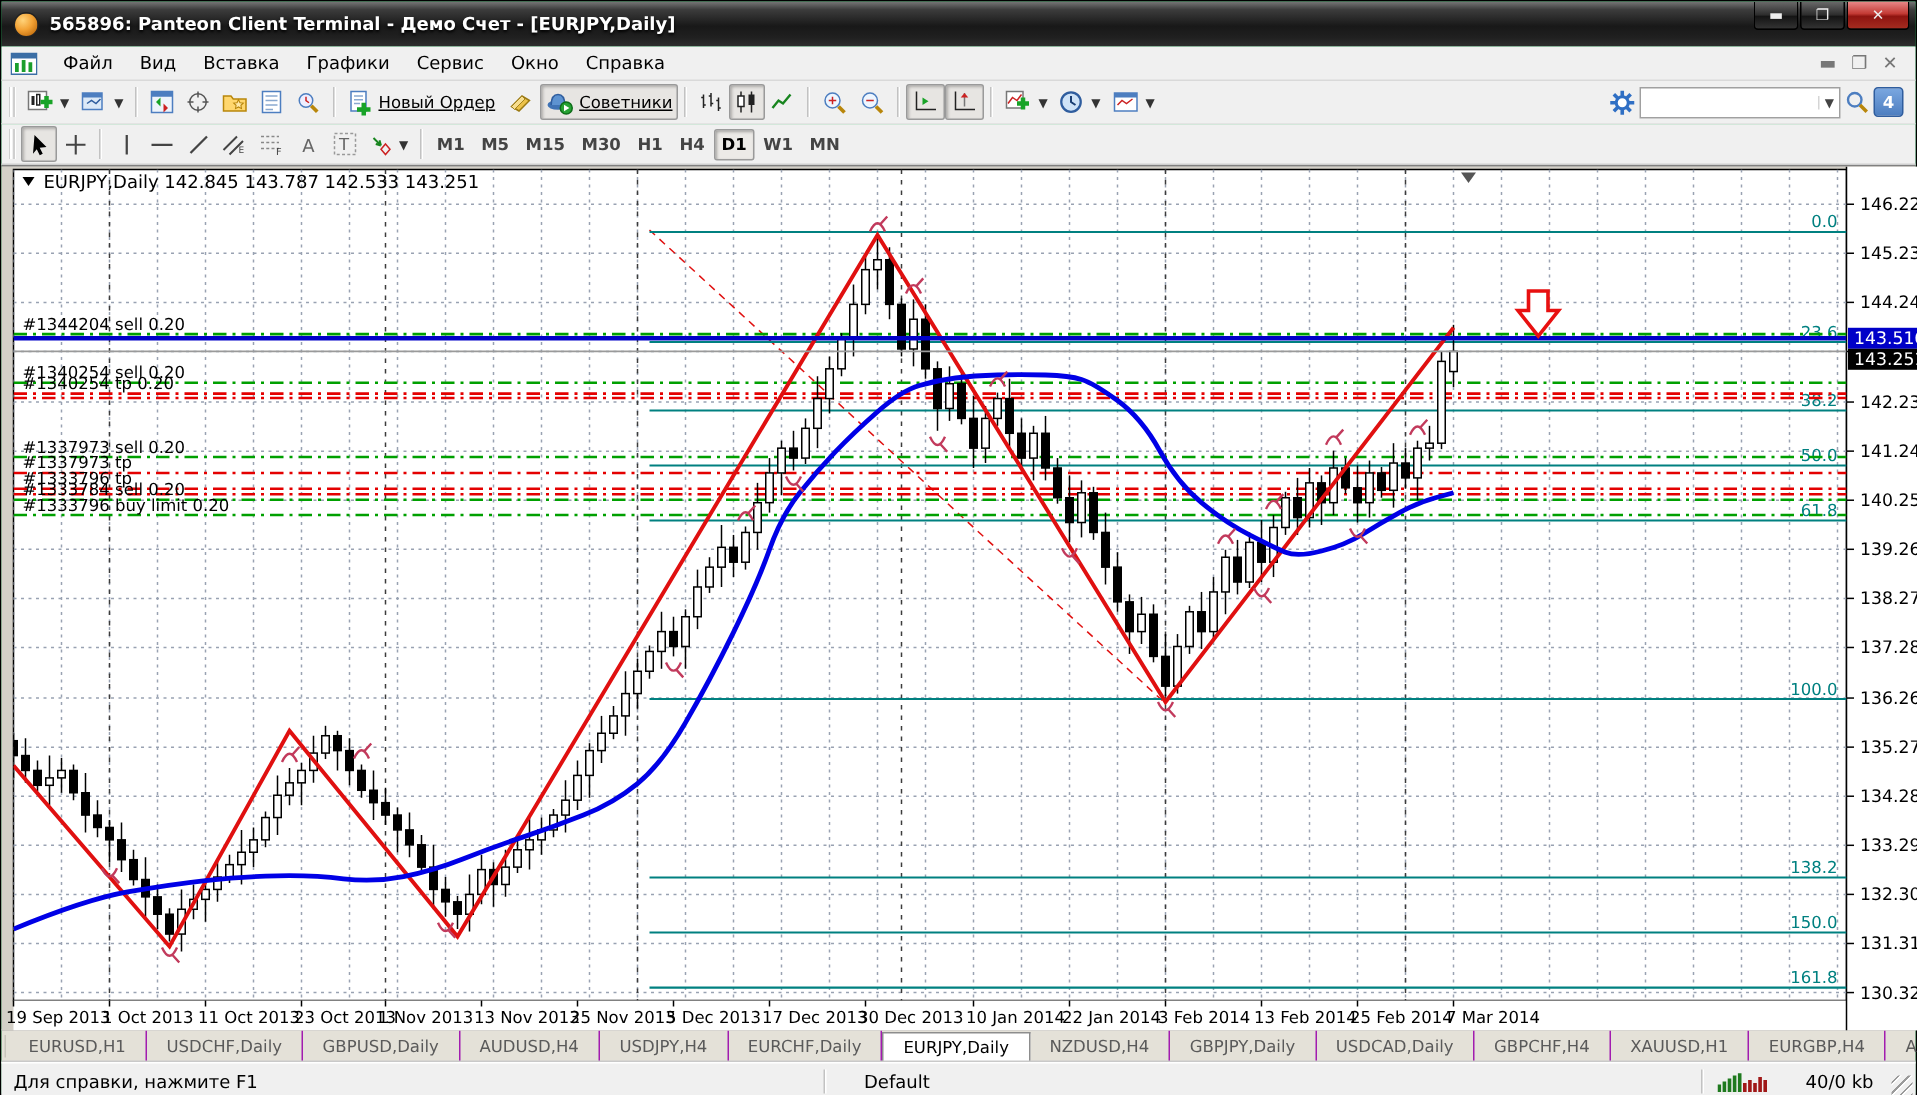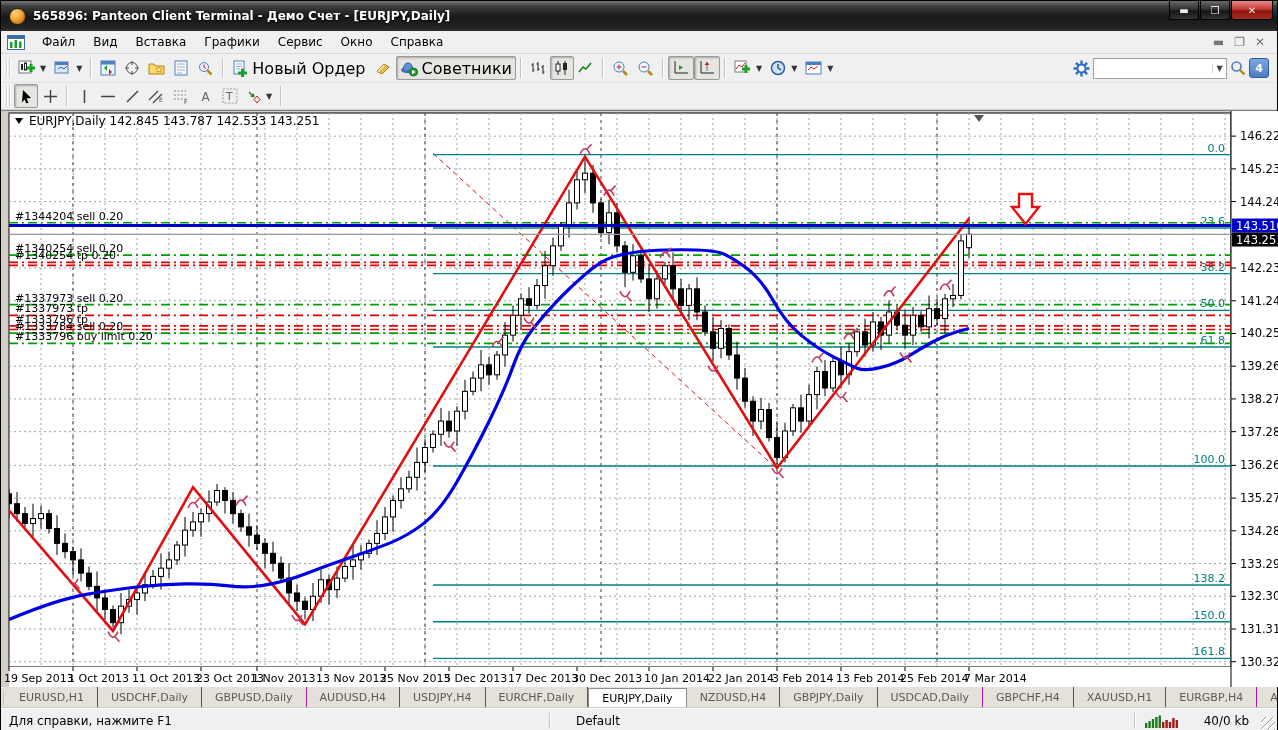--- a/index.html
+++ b/index.html
@@ -34,21 +34,21 @@
   .toolbar { background:#f0f0f0; display:flex; align-items:center; padding:1px 2px; }
   #toolbar1 { height:29px; flex:0 0 29px; border-bottom:1px solid #e3e3e3; }
   #toolbar2 { height:27px; flex:0 0 27px; border-bottom:1px solid #cfcfcf; }
   .tb-grip { width:5px; height:20px; margin:0 3px;
     background:repeating-linear-gradient(90deg,#cfcfcf 0 1px,#fff 1px 2px,transparent 2px 3px); }
   .tb-sep { width:2px; height:20px; margin:0 4px; border-left:1px solid #c2c2c2; border-right:1px solid #fff; }
   .tb-btn { height:24px; min-width:24px; display:flex; align-items:center; justify-content:center;
     border:1px solid transparent; border-radius:2px; padding:0 3px; gap:3px; cursor:default; }
   .tb-btn.pressed { background:#e7e5e2; border:1px solid #9a9a9a; box-shadow:inset 1px 1px 2px rgba(0,0,0,.25); }
   .tb-btn svg { display:block; }
-  .tb-label { font-size:16px; color:#000; white-space:nowrap; }
+  .tb-label { font-size:11px; color:#000; white-space:nowrap;text-decoration:underline; }
   .dd-arrow { font-size:8px; color:#333; margin-left:1px; }
   .tf-btn { height:21px; min-width:27px; padding:0 4px; display:flex; align-items:center; justify-content:center;
     font-size:11px; font-weight:bold; color:#444; border:1px solid transparent; border-radius:2px; cursor:default;}
   .tf-btn.active { background:#eceae7; border:1px solid #9a9a9a; box-shadow:inset 1px 1px 2px rgba(0,0,0,.3); color:#000; }
   #search-area { margin-left:auto; display:flex; align-items:center; gap:2px; padding-right:6px; }
   #search-box { display:flex; align-items:center; border:1px solid #a0a0a0; background:#fff; height:21px; }
   #search-input { border:none; outline:none; width:118px; height:17px; font-size:12px; padding:0 3px; }
   #search-dd { width:14px; text-align:center; font-size:8px; color:#444; border-left:1px solid #d5d5d5; cursor:default;}
   #notif-btn { width:20px; height:20px; background:linear-gradient(#7aa7e0,#4d7ec0); border:1px solid #2f5d9e;
     border-radius:3px; color:#fff; font-size:11px; font-weight:bold; display:flex; align-items:center; justify-content:center;}
@@ -337,20 +337,31 @@
         </svg>
     </div>
     <div class="tb-btn">
       <svg width="16" height="15" viewBox="0 0 16 15">
           <path d="M3 3 l5 5 M8 8 l-1 -3.5 M8 8 l-3.5 -1" stroke="#18851f" stroke-width="1.3" fill="none"></path>
           <path d="M11 7 l3 3.5 -3 3.5 -3 -3.5 z" fill="none" stroke="#c22"></path>
         </svg>
       <span class="dd-arrow">▼</span>
     </div>
     <div class="tb-sep"></div>
+    <div id="tf-buttons" style="display:flex;gap:1px;">
+        <div class="tf-btn">M1</div>
+        <div class="tf-btn">M5</div>
+        <div class="tf-btn">M15</div>
+        <div class="tf-btn">M30</div>
+        <div class="tf-btn">H1</div>
+        <div class="tf-btn">H4</div>
+        <div class="tf-btn active">D1</div>
+        <div class="tf-btn">W1</div>
+        <div class="tf-btn">MN</div>
+      </div>
   </div>
 
   <div id="chart-wrap">
       <svg id="chart-svg" width="1278" height="576" viewBox="0 108 1278 576">
         <rect x="0" y="108" width="1278" height="576" fill="#d4d0c8"></rect>
         <rect x="8" y="110" width="1222" height="554" fill="#fff" stroke="#000"></rect>
         <rect x="8" y="664" width="1222" height="20" fill="#fff"></rect>
         <rect x="1230" y="108" width="48" height="576" fill="#fff"></rect>
         <line x1="1230" y1="108" x2="1230" y2="684" stroke="#000"></line>
         <clipPath id="plotclip">

